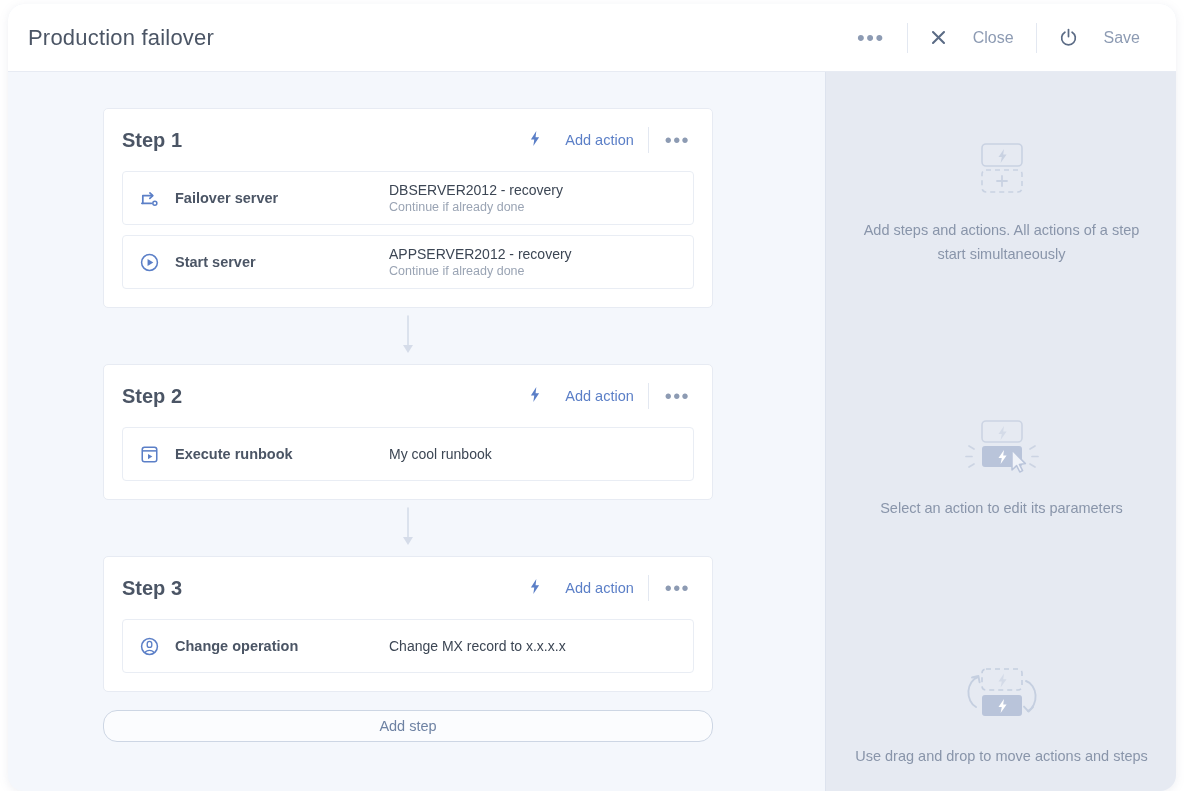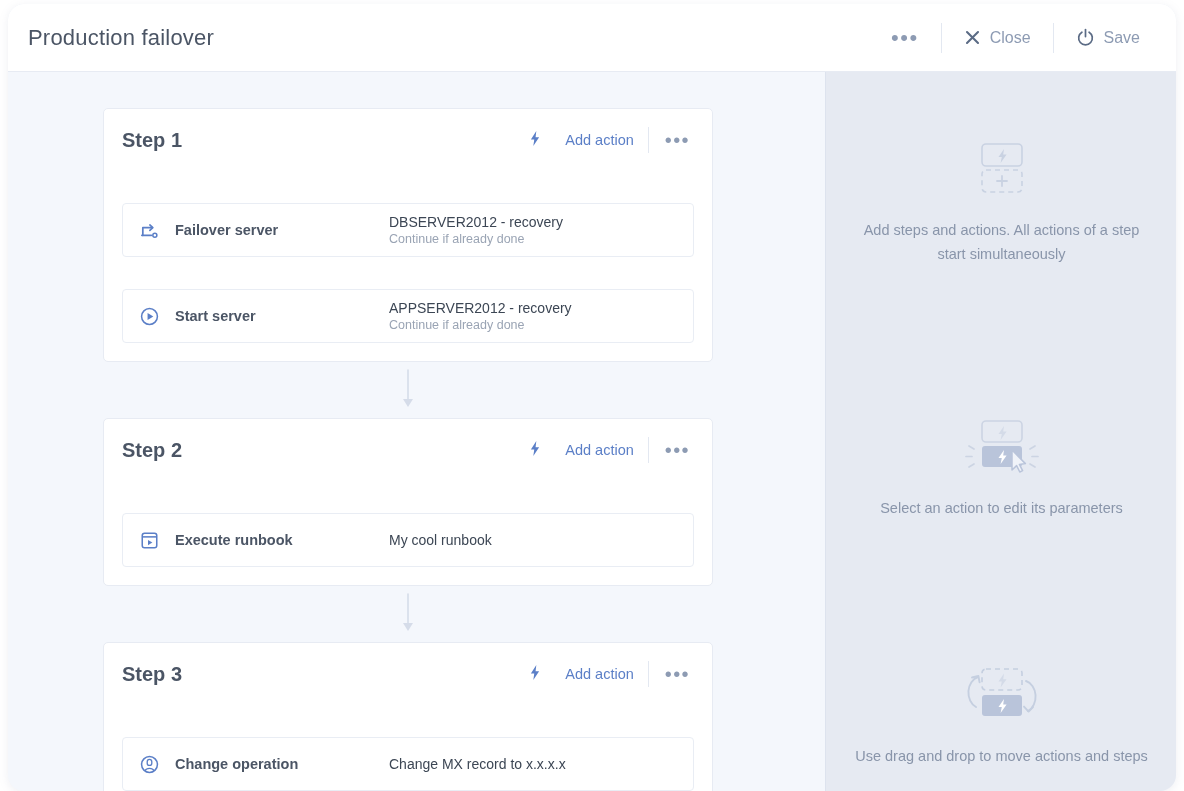--- a/index.html
+++ b/index.html
@@ -61,21 +61,21 @@
   }
   .hdr-sep {
     width: 1px;
     height: 30px;
     background: #e3e8f1;
     margin: 0 6px;
   }
   .hdr-btn {
     display: flex;
     align-items: center;
-    gap: 9px;
+    gap: 26px;
     padding: 6px 16px;
     cursor: pointer;
     color: #8d9bb3;
     font-size: 16px;
     white-space: nowrap;
   }
   .hdr-btn .ic { display: flex; align-items: center; }
   .hdr-btn.save { color: #8d9bb3; }
 
   
@@ -174,21 +174,20 @@
   .action-row {
     display: flex;
     align-items: center;
     border: 1px solid #e9edf4;
     border-radius: 4px;
     background: #ffffff;
     height: 54px;
     padding: 5px 14px;
     margin-bottom: 10px;
     cursor: pointer;
-    margin-top: 32px;
   }
   .action-row:last-child { margin-bottom: 0; }
   .action-row .a-icon {
     width: 24px;
     display: flex;
     align-items: center;
     justify-content: center;
     flex: 0 0 24px;
   }
   .action-row .a-label {

